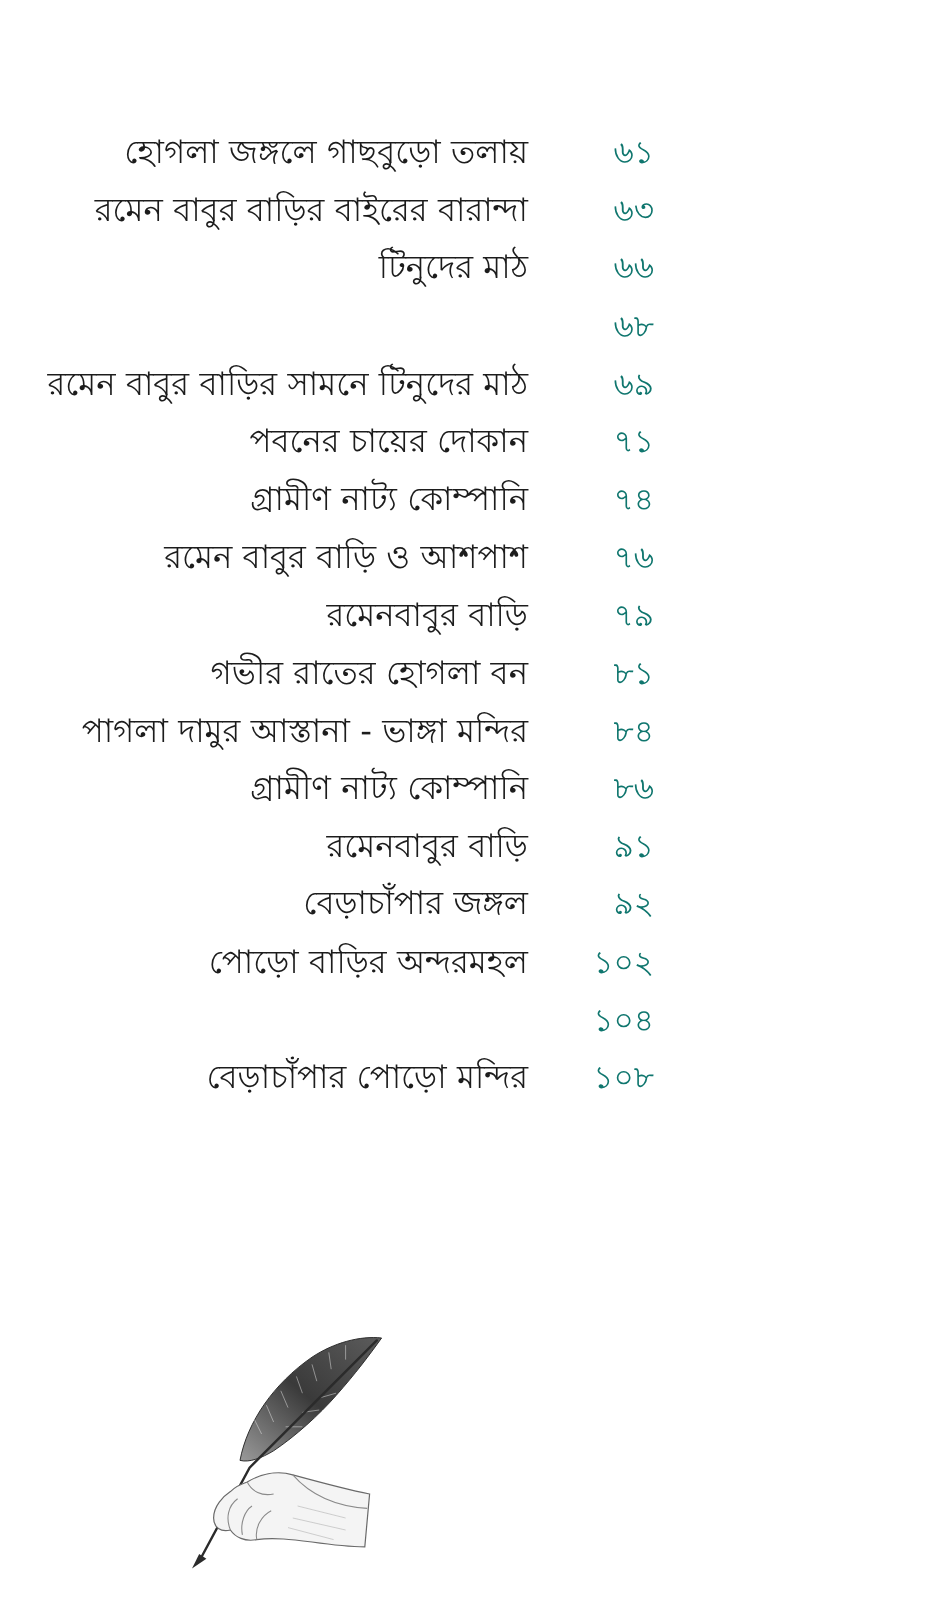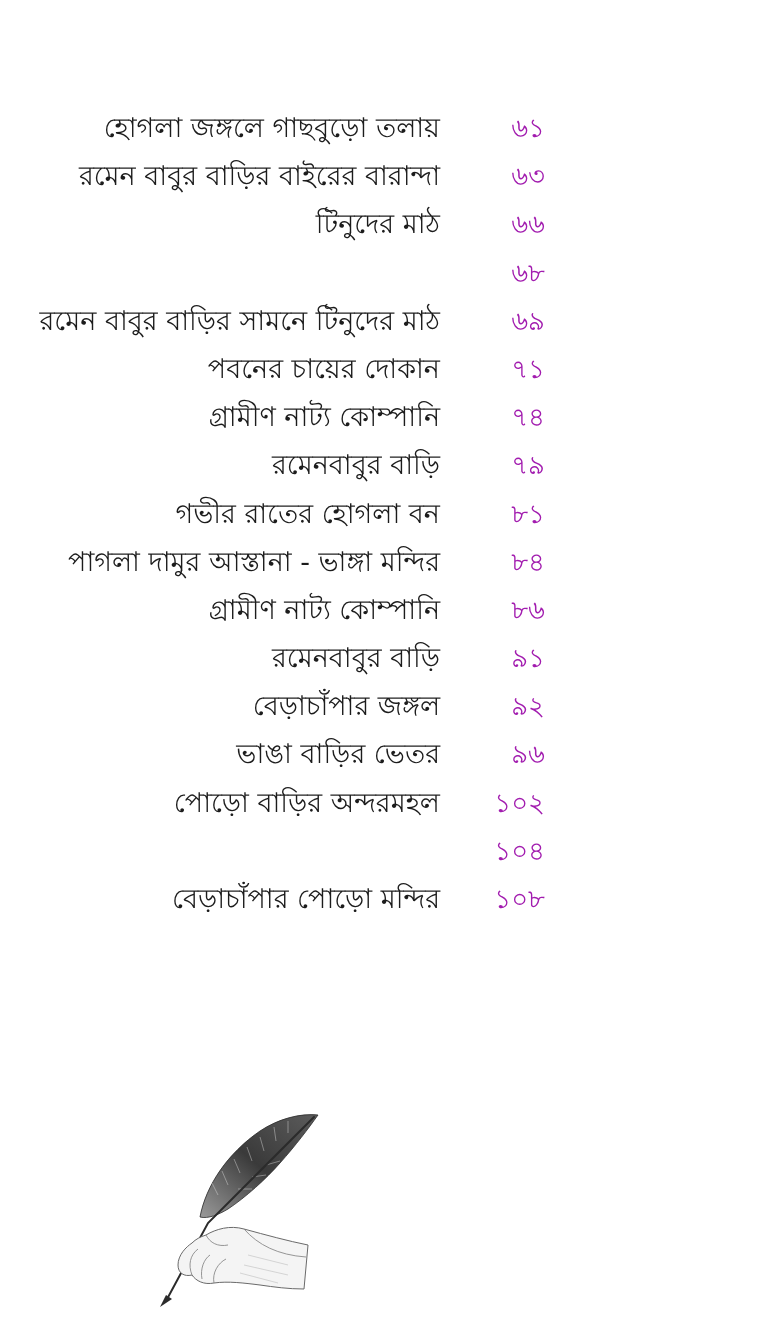--- a/index.html
+++ b/index.html
@@ -37,21 +37,21 @@
       color: #1c1c1c;
     }
     .toc-page {
       position: absolute;
       right: 155px;
       top: 0;
       white-space: nowrap;
       font-size: 26px;
       line-height: 44px;
       text-align: right;
-      color: #a21caf;
+      color: #0f766e;
     }
     .quill {
       position: absolute;
       left: 148px;
       top: 1105px;
       width: 180px;
       height: 205px;
     }
   </style>
 </head>
@@ -79,20 +79,24 @@
   </div>
   <div class="toc-row">
     <span class="toc-title">পবনের চায়ের দোকান</span>
     <span class="toc-page">৭১</span>
   </div>
   <div class="toc-row">
     <span class="toc-title">গ্রামীণ নাট্য কোম্পানি</span>
     <span class="toc-page">৭৪</span>
   </div>
   <div class="toc-row">
+    <span class="toc-title">রমেন বাবুর বাড়ি ও আশপাশ</span>
+    <span class="toc-page">৭৬</span>
+  </div>
+  <div class="toc-row">
     <span class="toc-title">রমেনবাবুর বাড়ি</span>
     <span class="toc-page">৭৯</span>
   </div>
   <div class="toc-row">
     <span class="toc-title">গভীর রাতের হোগলা বন</span>
     <span class="toc-page">৮১</span>
   </div>
   <div class="toc-row">
     <span class="toc-title">পাগলা দামুর আস্তানা - ভাঙ্গা মন্দির</span>
     <span class="toc-page">৮৪</span>
@@ -101,24 +105,20 @@
     <span class="toc-title">গ্রামীণ নাট্য কোম্পানি</span>
     <span class="toc-page">৮৬</span>
   </div>
   <div class="toc-row">
     <span class="toc-title">রমেনবাবুর বাড়ি</span>
     <span class="toc-page">৯১</span>
   </div>
   <div class="toc-row">
     <span class="toc-title">বেড়াচাঁপার জঙ্গল</span>
     <span class="toc-page">৯২</span>
-  </div>
-  <div class="toc-row">
-    <span class="toc-title">ভাঙা বাড়ির ভেতর</span>
-    <span class="toc-page">৯৬</span>
   </div>
   <div class="toc-row">
     <span class="toc-title">পোড়ো বাড়ির অন্দরমহল</span>
     <span class="toc-page">১০২</span>
   </div>
   <div class="toc-row">
     <span class="toc-page">১০৪</span>
   </div>
   <div class="toc-row">
     <span class="toc-title">বেড়াচাঁপার পোড়ো মন্দির</span>

